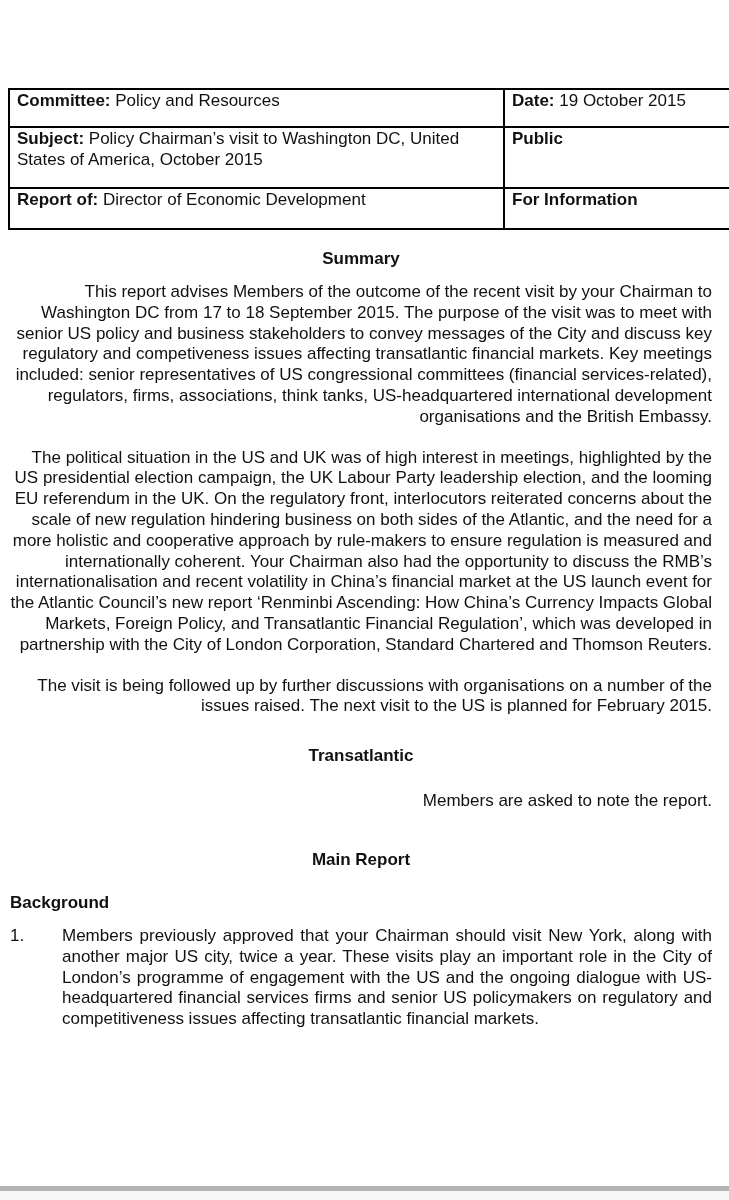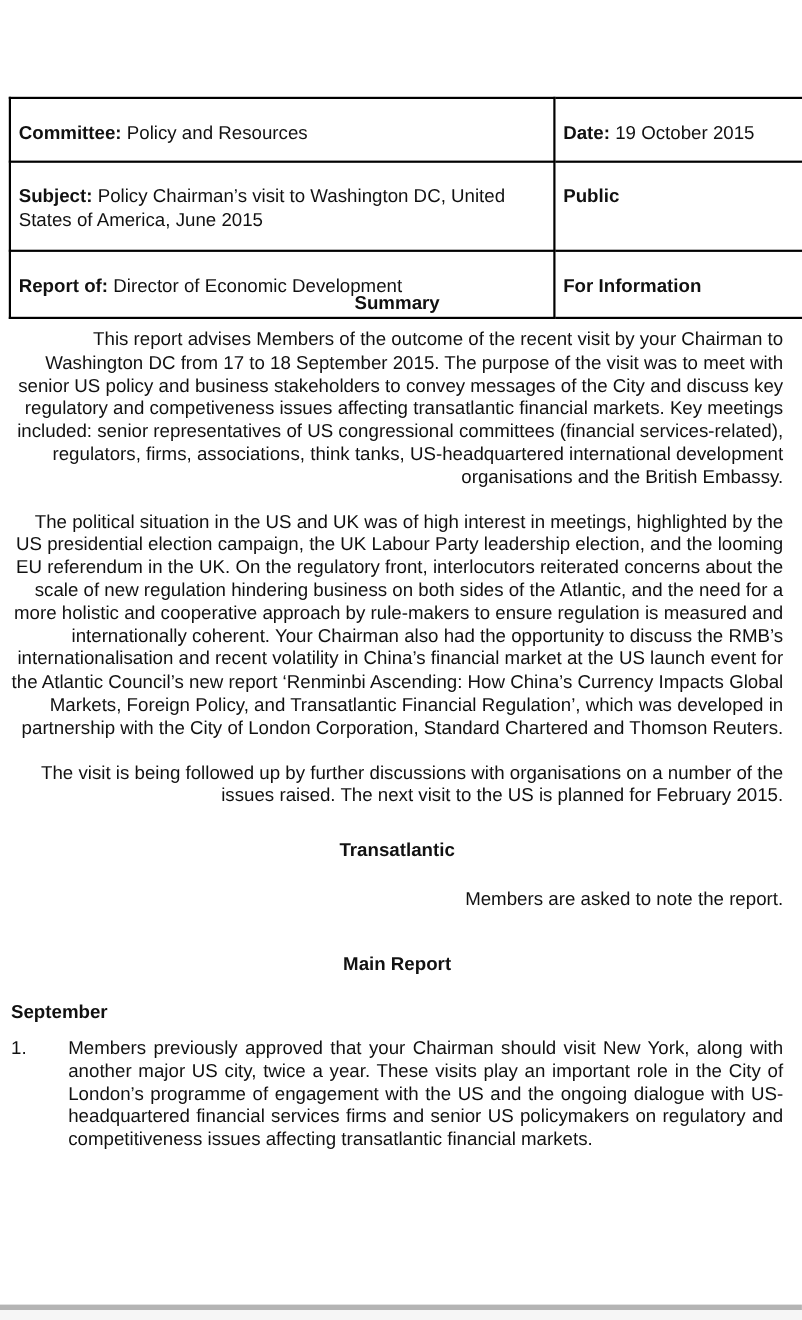--- a/index.html
+++ b/index.html
@@ -21,21 +21,21 @@
     position: absolute;
     top: 88px;
     left: 8px;
     width: 694px;
     border-collapse: collapse;
     table-layout: fixed;
   }
   table.meta td {
     border: 2px solid #000000;
     vertical-align: top;
-    padding: 20px 12px 4px 7px;
+    padding: 0 12px 4px 7px;
     font-size: 17px;
     line-height: 21px;
   }
   table.meta td.c1 { width: 474px; }
   table.meta td.c2 { width: 220px; }
   tr.r1 td { height: 32px; }
   tr.r2 td { height: 55px; }
   tr.r3 td { height: 35px; }
   .b { font-weight: bold; }
   
@@ -48,21 +48,21 @@
     line-height: 20.8px;
   }
   .content p { margin: 0 0 20px 0; text-align: right; }
   h2, h3 {
     font-size: 17px;
     line-height: 21px;
     font-weight: bold;
     margin: 0;
   }
   .center { text-align: center; }
-  .h-summary    { margin: 25px 0 13px 0; }
+  .h-summary    { margin: 8px 0 13px 0; }
   .h-rec        { margin: 28px 0 25px 0; }
   .h-main       { margin: 37px 0 16px 0; }
   .h-background { margin: 22px 0 13px 0; text-align: left; }
   .num-item {
     display: flex;
     margin: 0;
   }
   .num-col {
     width: 52px;
     flex: 0 0 52px;
@@ -102,21 +102,21 @@
           <span>Policy and Resources</span>
         </td>
         <td class="c2">
           <span class="b">Date:</span>
           <span>19 October 2015</span>
         </td>
       </tr>
       <tr class="r2">
         <td class="c1">
           <span class="b">Subject:</span>
-          <span>Policy Chairman’s visit to Washington DC, United States of America, June 2015</span>
+          <span>Policy Chairman’s visit to Washington DC, United States of America, October 2015</span>
         </td>
         <td class="c2">
           <span class="b">Public</span>
           <span></span>
         </td>
       </tr>
       <tr class="r3">
         <td class="c1">
           <span class="b">Report of:</span>
           <span>Director of Economic Development</span>
@@ -136,21 +136,21 @@
     <p>This report advises Members of the outcome of the recent visit by your Chairman to Washington DC from 17 to 18 September 2015. The purpose of the visit was to meet with senior US policy and business stakeholders to convey messages of the City and discuss key regulatory and competiveness issues affecting transatlantic financial markets. Key meetings included: senior representatives of US congressional committees (financial services-related), regulators, firms, associations, think tanks, US-headquartered international development organisations and the British Embassy.</p>
     <p>The political situation in the US and UK was of high interest in meetings, highlighted by the US presidential election campaign, the UK Labour Party leadership election, and the looming EU referendum in the UK. On the regulatory front, interlocutors reiterated concerns about the scale of new regulation hindering business on both sides of the Atlantic, and the need for a more holistic and cooperative approach by rule-makers to ensure regulation is measured and internationally coherent. Your Chairman also had the opportunity to discuss the RMB’s internationalisation and recent volatility in China’s financial market at the US launch event for the Atlantic Council’s new report ‘Renminbi Ascending: How China’s Currency Impacts Global Markets, Foreign Policy, and Transatlantic Financial Regulation’, which was developed in partnership with the City of London Corporation, Standard Chartered and Thomson Reuters.</p>
     <p>The visit is being followed up by further discussions with organisations on a number of the issues raised. The next visit to the US is planned for February 2015.</p>
 
     <h2 class="center h-rec">Transatlantic</h2>
 
     <p>Members are asked to note the report.</p>
 
     <h2 class="center h-main">Main Report</h2>
 
-    <h3 class="h-background">September</h3>
+    <h3 class="h-background">Background</h3>
 
     <div class="num-item">
       <div class="num-col">1.</div>
       <div class="num-text">Members previously approved that your Chairman should visit New York, along with another major US city, twice a year. These visits play an important role in the City of London’s programme of engagement with the US and the ongoing dialogue with US-headquartered financial services firms and senior US policymakers on regulatory and competitiveness issues affecting transatlantic financial markets.</div>
     </div>
 
   </div>
 
   <div class="bottom-line"></div>
   <div class="bottom-fill"></div>

